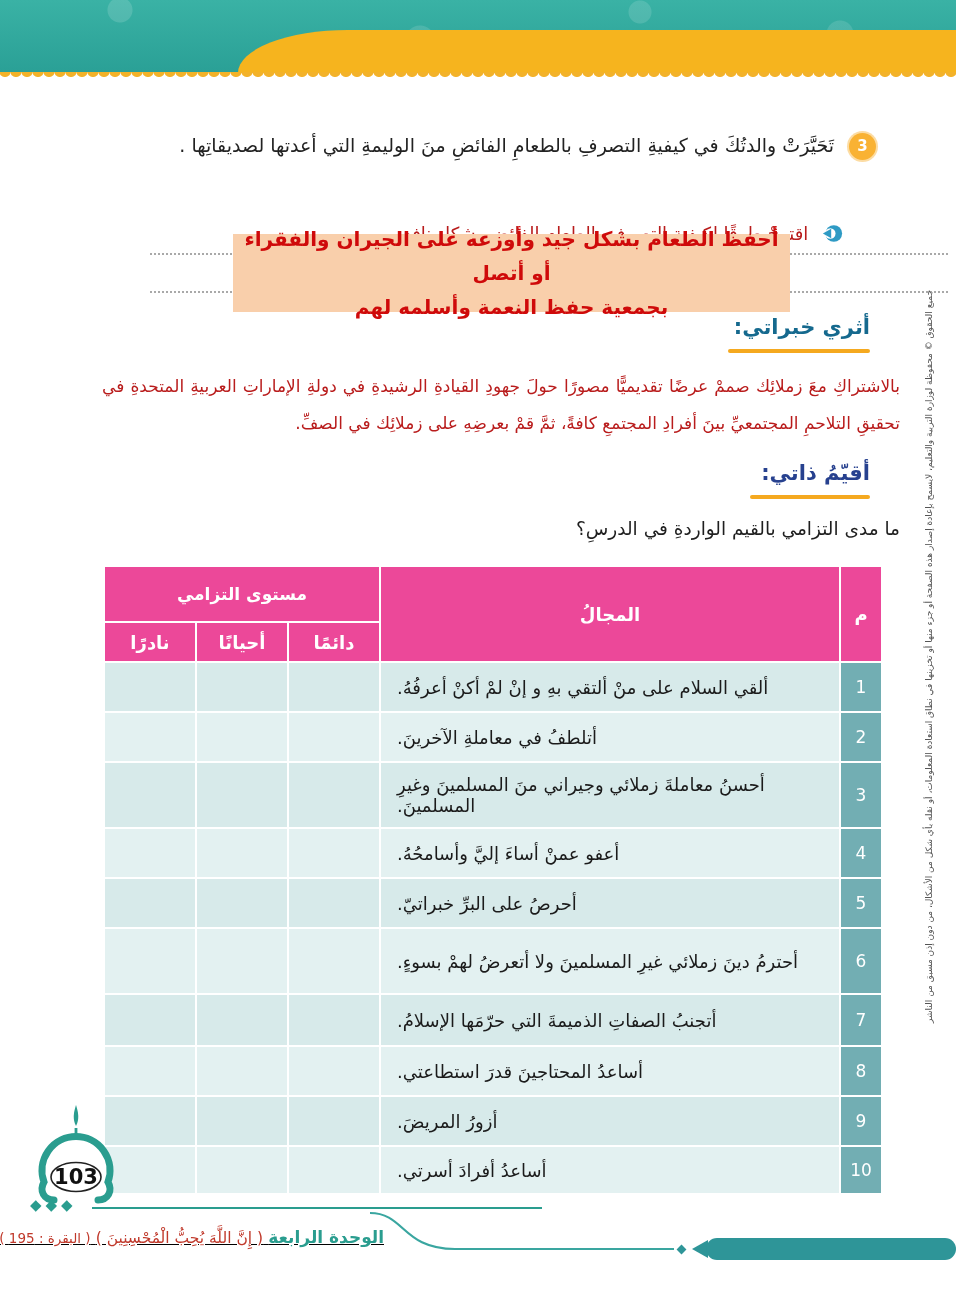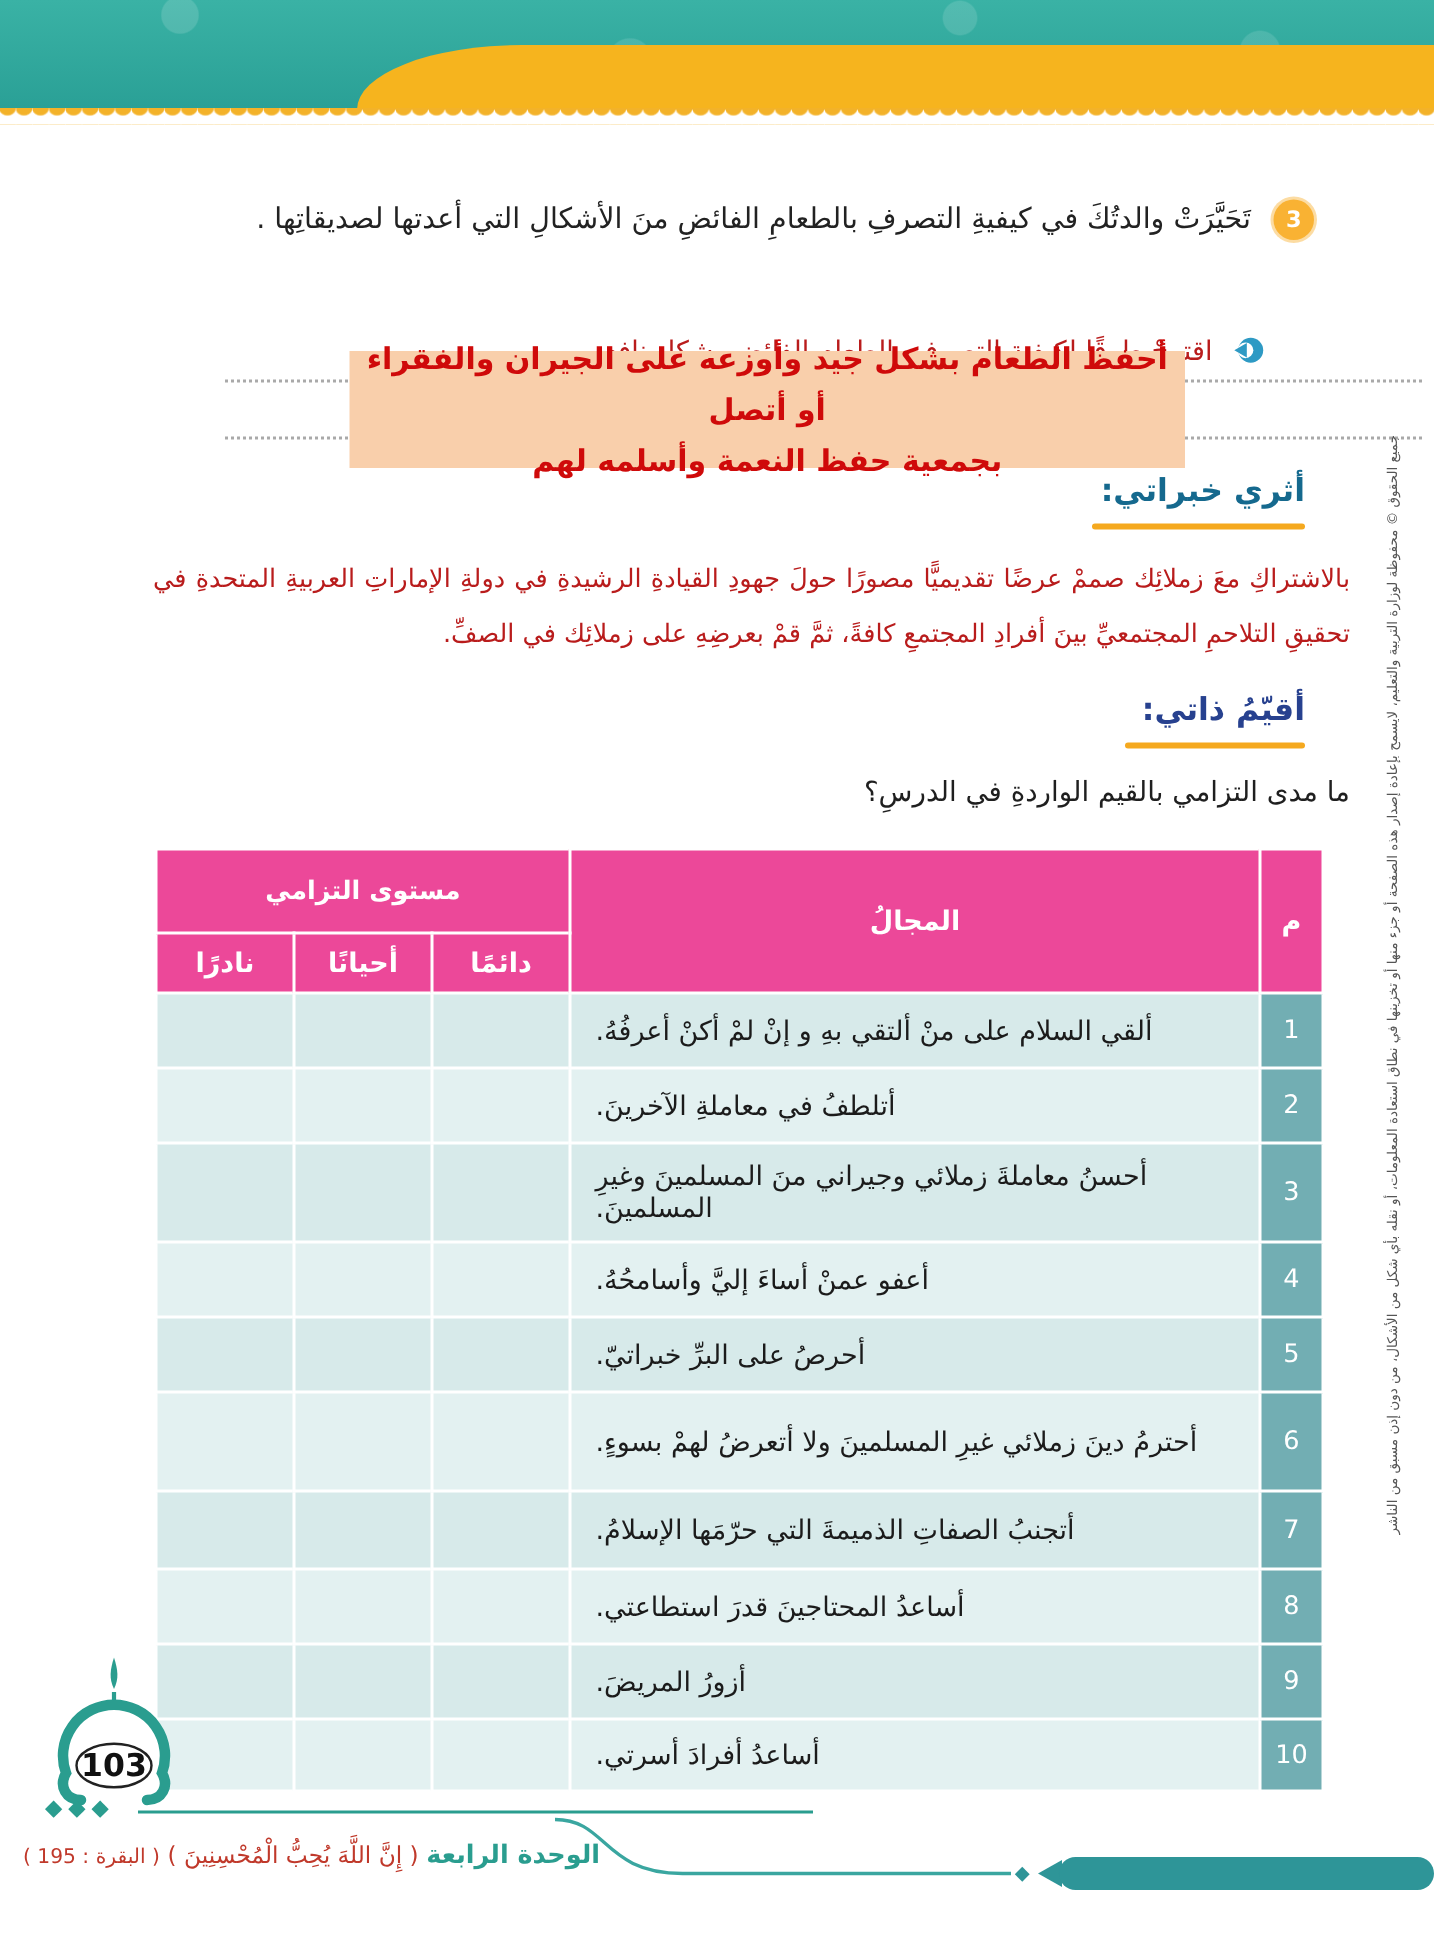--- a/index.html
+++ b/index.html
@@ -73,37 +73,37 @@
   .side-copy {
     position:absolute; left:924px; top:1012px; width:722px;
     transform:rotate(-90deg); transform-origin:0 0;
     font-size:9px; color:#555; white-space:nowrap; direction:rtl; text-align:center;
   }
   
   .dome { position:absolute; left:30px; top:1103px; }
   .diamonds { position:absolute; left:30px; top:1196px; color:#2a9d8f; font-size:15px; letter-spacing:4px; direction:ltr; }
   .rule-a { position:absolute; left:92px; top:1207px; width:450px; height:0; border-top:2px solid #2a9d8f; }
   .footer-deco { position:absolute; left:360px; top:1210px; }
-  .footer-text { position:absolute; left:28px; top:1227px; width:372px; direction:rtl; text-align:right; white-space:nowrap; }
+  .footer-text { position:absolute; left:12px; top:1227px; width:372px; direction:rtl; text-align:right; white-space:nowrap;text-decoration:underline; }
   .unit { color:#2a9d8f; font-weight:bold; font-size:17px; }
   .verse { color:#c0392b; font-size:15.5px; }
   .vref  { color:#c0392b; font-size:13.5px; }
 </style>
 </head>
 <body>
 
 <div class="page">
 
   <div class="band-teal"></div>
   <div class="band-yellow"></div>
   <div class="scallop"></div>
 
   <div class="q-line">
     <span class="q-badge">3</span>
-    <span>تَحَيَّرَتْ والدتُكَ في كيفيةِ التصرفِ بالطعامِ الفائضِ منَ الأشكالِ التي أعدتها لصديقاتِها .</span>
+    <span>تَحَيَّرَتْ والدتُكَ في كيفيةِ التصرفِ بالطعامِ الفائضِ منَ الوليمةِ التي أعدتها لصديقاتِها .</span>
   </div>
   <div class="prompt-line">
     <svg class="bullet-svg" width="21" height="21" viewBox="0 0 24 24">
       <circle cx="13.5" cy="12" r="9.5" fill="#2e9ac4"></circle>
       <circle cx="9.5" cy="12" r="6" fill="#ffffff"></circle>
       <polygon points="1,12 10.5,6.5 10.5,17.5" fill="#2e9ac4"></polygon>
     </svg>
     <span>اقترحْ طرقًا لكيفيةِ التصرفِ بالطعامِ الفائضِ بشكلٍ نافعٍ.</span>
   </div>
 

